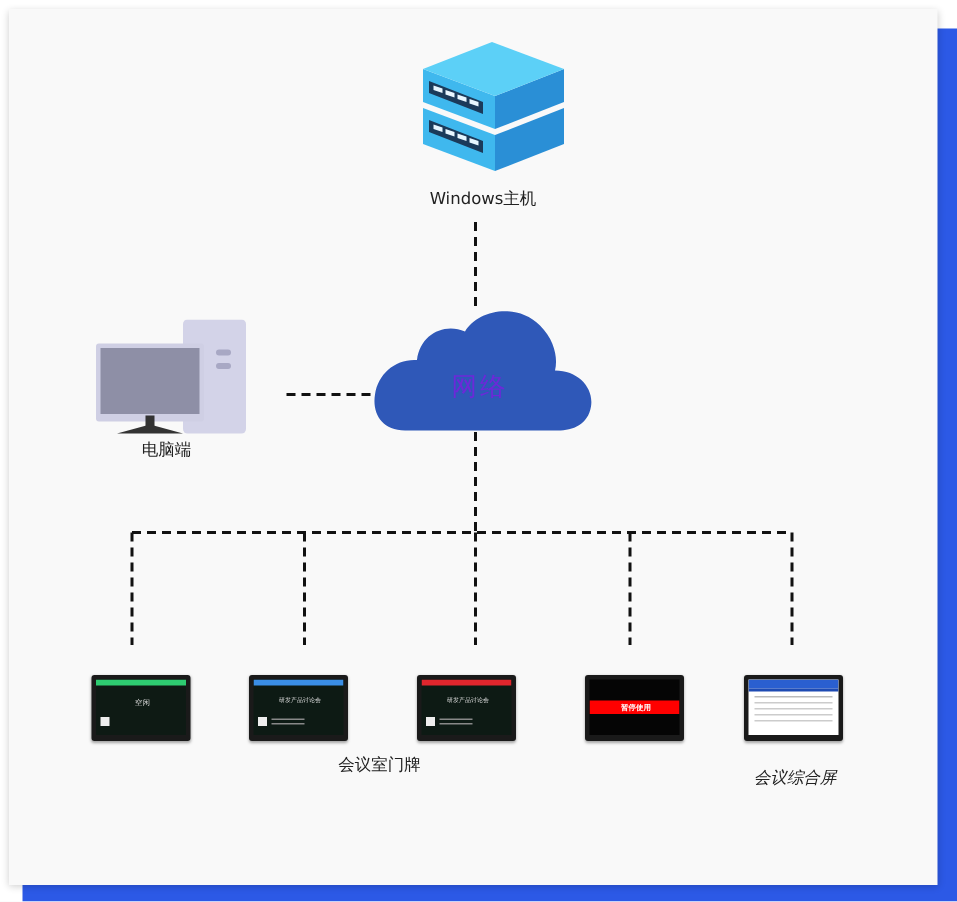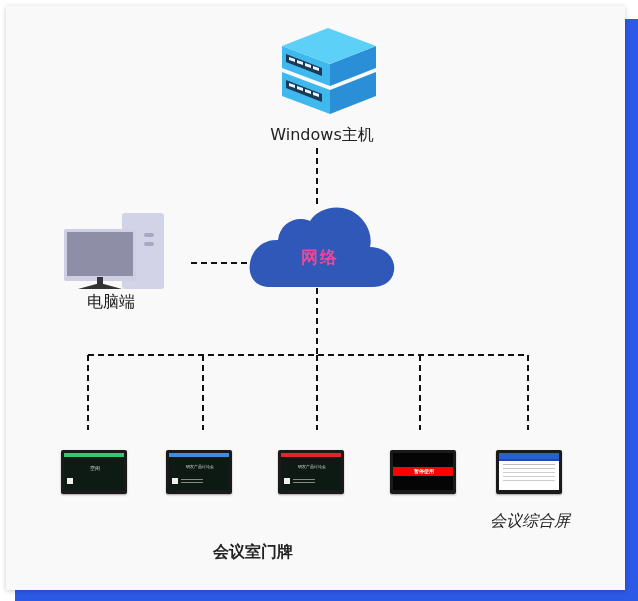--- a/index.html
+++ b/index.html
@@ -12,27 +12,27 @@
       position: absolute; left: 15px; top: 19px; width: 623px; height: 582px;
       background: #2c59e6;
     }
     .card-real {
       position: absolute; left: 6px; top: 6px; width: 619px; height: 584px;
       background: #f9f9f9;
       box-shadow: 0 1px 5px rgba(0,0,0,0.2);
     }
     svg.links { position: absolute; left: 0; top: 0; }
     .label {
-      position: absolute; font-size: 16px; color: #222; white-space: nowrap;
+      position: absolute; font-size: 11px; color: #222; white-space: nowrap;
       transform: translateX(-50%);
     }
     .node { position: absolute; }
     .cloud-text {
       position: absolute; left: 320px; top: 246px; transform: translateX(-50%);
-      color: #ec4899; font-size: 17px; letter-spacing: 2px; font-weight: bold;
+      color: #6d28d9; font-size: 17px; letter-spacing: 2px;
     }
     .device {
       position: absolute; width: 66px; height: 44px; background: #1a1a1a;
       border-radius: 2px; box-shadow: 0 1px 2px rgba(0,0,0,0.35);
     }
     .screen {
       position: absolute; left: 3px; top: 3px; right: 3px; bottom: 4px;
       overflow: hidden;
     }
     .bar { position: absolute; left: 0; right: 0; top: 0; height: 4px; }
@@ -144,14 +144,14 @@
     <div style="position:absolute;left:0;right:0;top:0;height:6px;background:#2a5fd0;"></div>
     <div style="position:absolute;left:0;right:0;top:6px;height:2px;background:#1e4bb3;"></div>
     <div style="position:absolute;left:4px;top:11px;width:52px;height:1px;background:#bbb;"></div>
     <div style="position:absolute;left:4px;top:15px;width:52px;height:1px;background:#ccc;"></div>
     <div style="position:absolute;left:4px;top:19px;width:52px;height:1px;background:#ccc;"></div>
     <div style="position:absolute;left:4px;top:23px;width:52px;height:1px;background:#ccc;"></div>
     <div style="position:absolute;left:4px;top:27px;width:52px;height:1px;background:#ccc;"></div>
   </div>
 </div>
 
-<div class="label" style="left:253px;top:542px;font-weight:bold;">会议室门牌</div>
+<div class="label" style="left:253px;top:502px;">会议室门牌</div>
 <div class="label" style="left:530px;top:511px;font-style:italic;">会议综合屏</div>
 
 </body></html>

